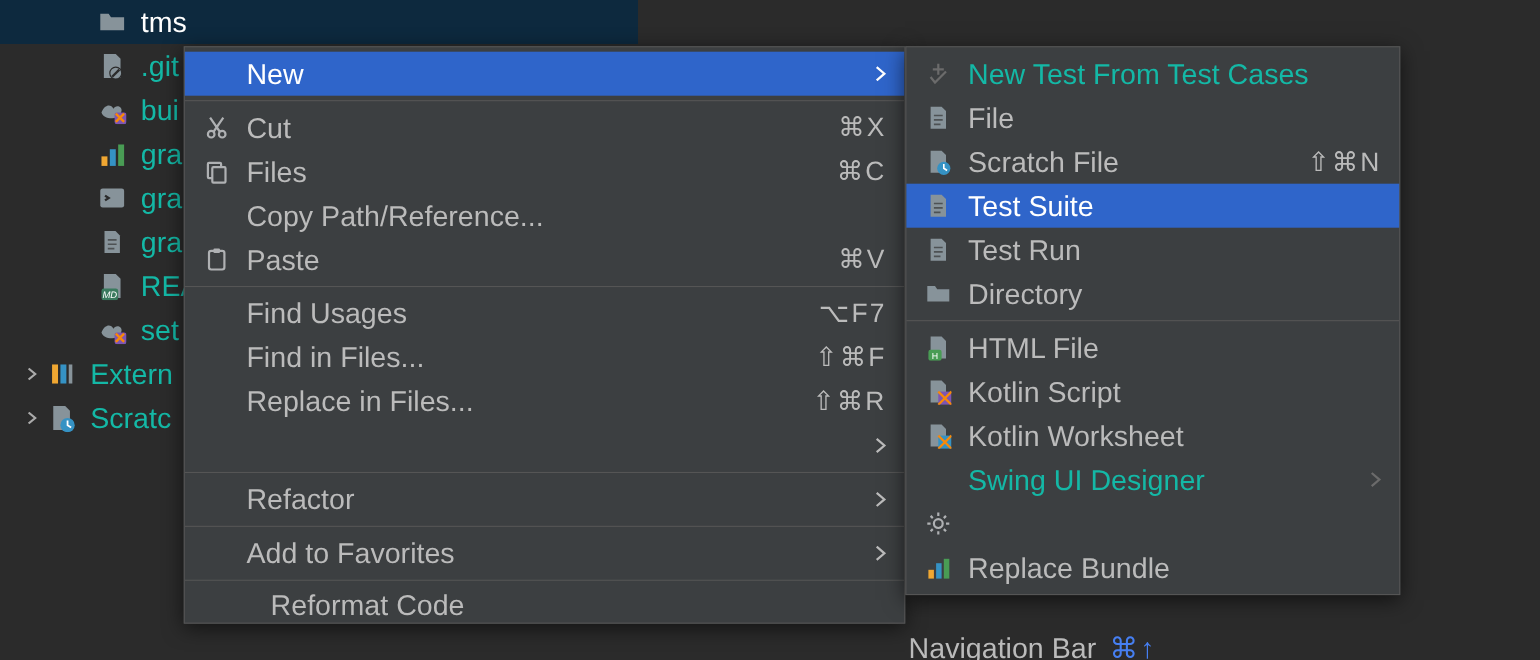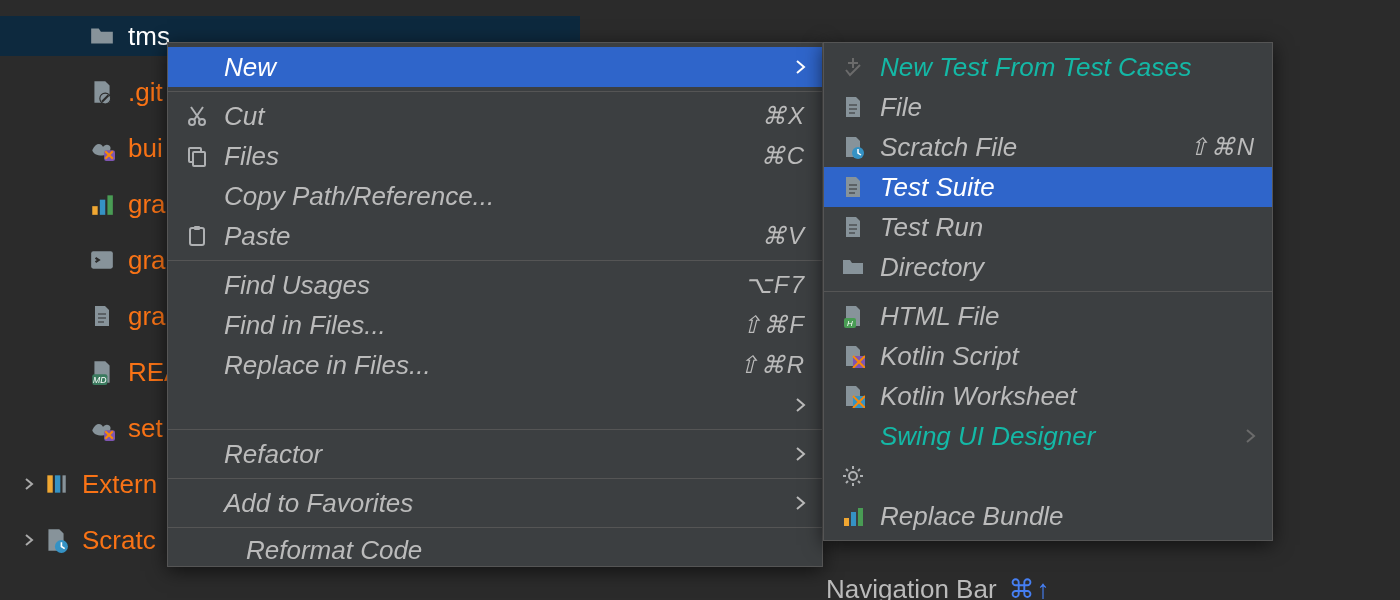--- a/index.html
+++ b/index.html
@@ -20,21 +20,20 @@
       width: 580px;
       height: 600px;
       background: #2b2b2b;
     }
     .tree-row {
       display: flex;
       align-items: center;
       height: 40px;
       padding-left: 16px;
       gap: 4px;
-      margin-top: 16px;
     }
     .tree-row.selected {
       background: #0d293e;
       color: #fff;
     }
     .tree-row .arrow {
       width: 18px;
       height: 18px;
       display: inline-flex;
       align-items: center;
@@ -46,34 +45,33 @@
       width: 28px;
       height: 28px;
       display: inline-flex;
       align-items: center;
       justify-content: center;
       margin-right: 8px;
       font-style: italic;
     }
     .tree-row.selected .icon svg { fill: #cfd8dc; }
     .tree-row .label {
-      color: #f97316;
+      color: #14b8a6;
       font-size: 26px;
     }
     .tree-row.selected .label { color: #fff; }
     .indent-1 { padding-left: 88px; }
     .indent-0 { padding-left: 20px; }
 
     .context-menu {
       position: absolute;
       background: #3c3f41;
       box-shadow: 0 4px 18px rgba(0,0,0,0.6);
       border: 1px solid #555;
       padding: 4px 0;
-      font-style: italic;
     }
     .menu-1 {
       left: 167px;
       top: 42px;
       width: 656px;
     }
     .menu-2 {
       left: 823px;
       top: 42px;
       width: 450px;

